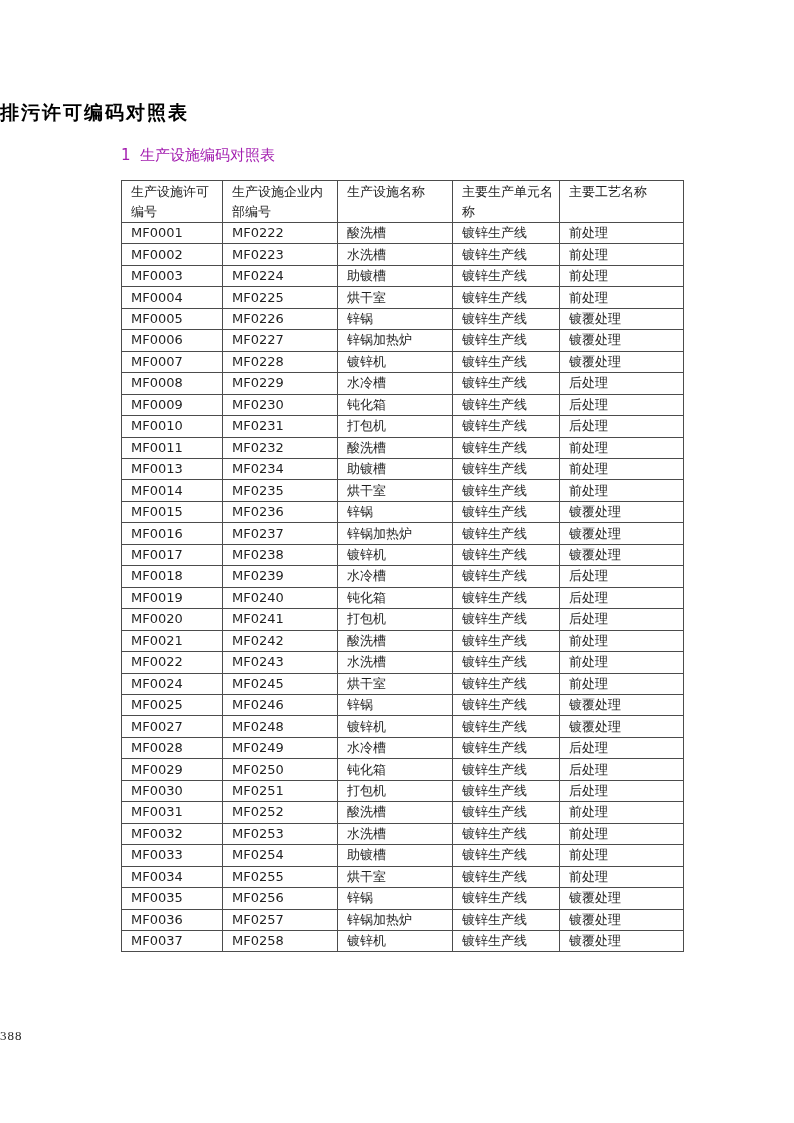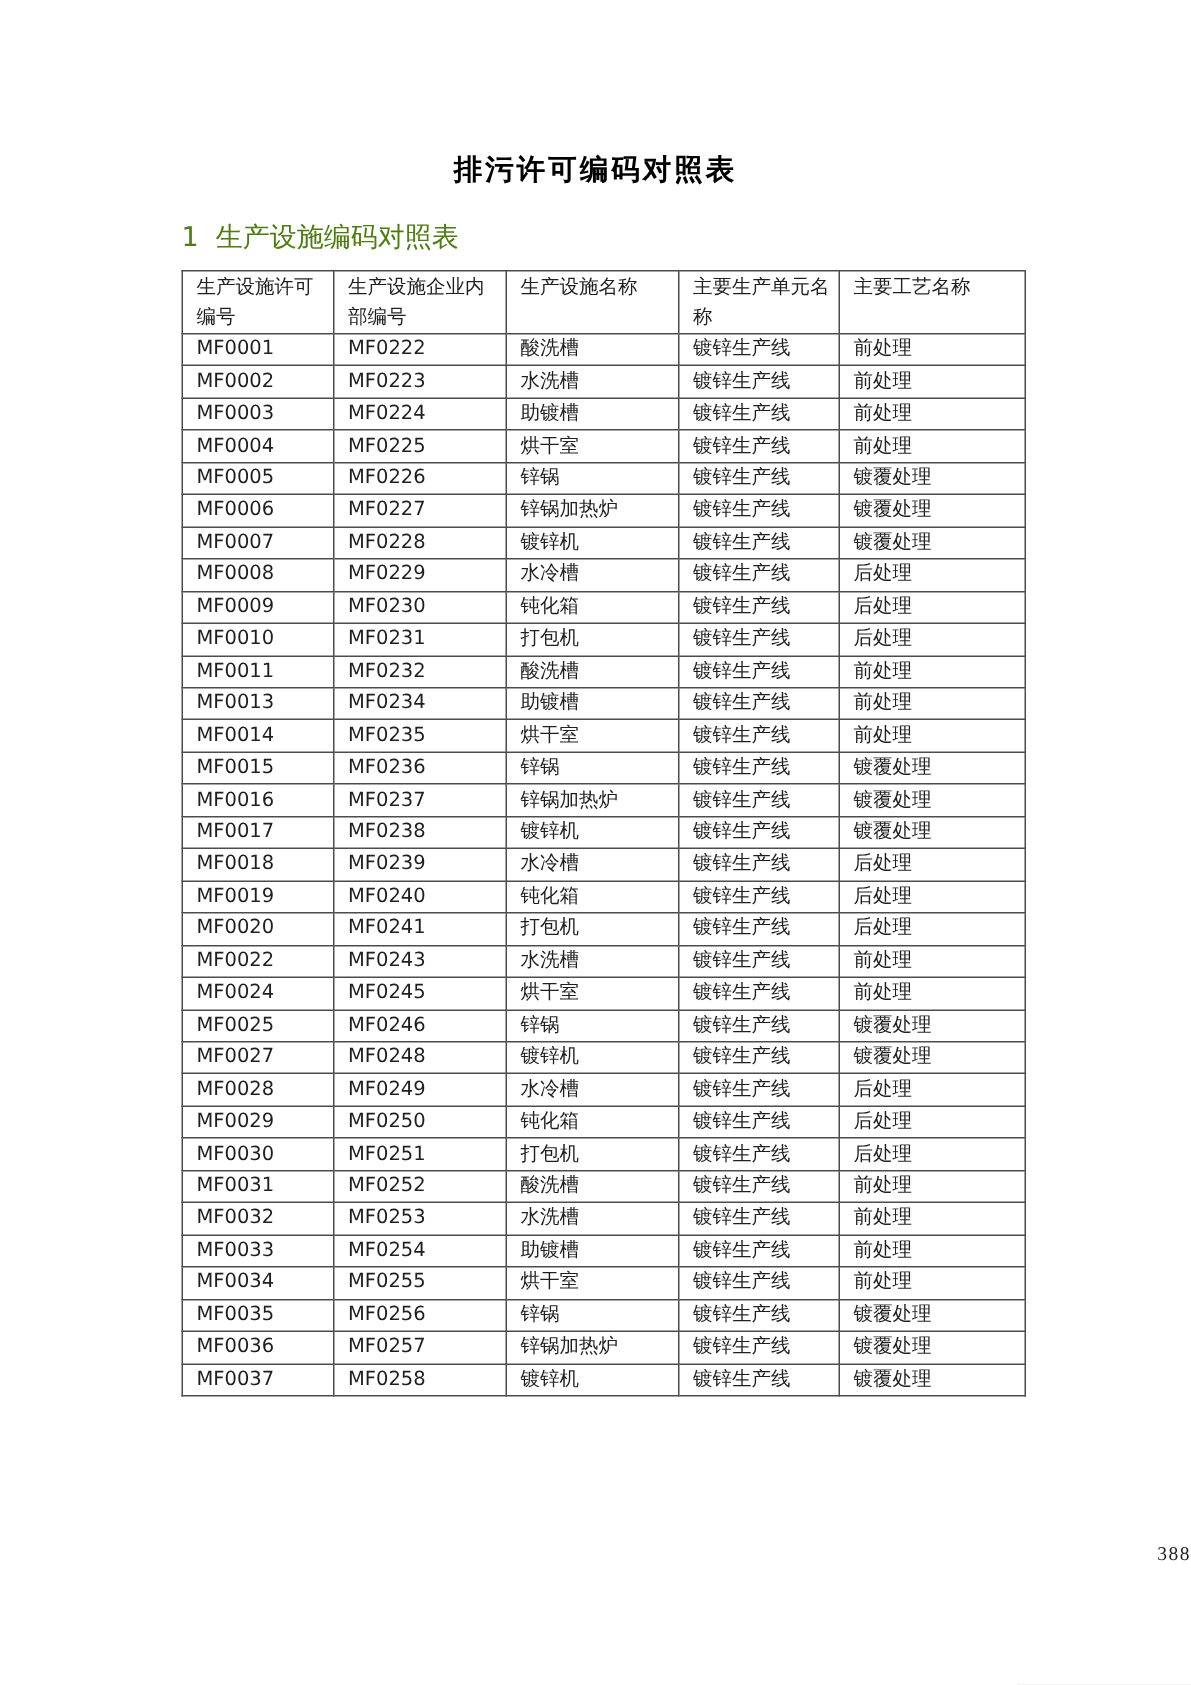--- a/index.html
+++ b/index.html
@@ -7,29 +7,29 @@
     position:relative;
     width:794px; height:1123px;
     margin:0 auto;
     background:#ffffff;
     font-family:"DejaVu Sans","Liberation Sans",sans-serif;
     color:#1f1f1f;
     overflow:hidden;
   }
   .doc-title {
     position:absolute; top:100px; left:0; width:794px;
-    text-align:center;
+    text-align:left;
     font-size:19px; font-weight:bold; letter-spacing:2px;
     color:#000000;
   }
   .section-heading {
     position:absolute; top:146px; left:121px;
-    font-size:18px; font-weight:normal;
+    font-size:15px; font-weight:normal;
     white-space:pre;
-    color:#4d7c0f;
+    color:#a21caf;
   }
   table.code-table {
     position:absolute; top:180px; left:121px;
     border-collapse:collapse;
     table-layout:fixed;
     width:562px;
   }
   .code-table th, .code-table td {
     border:1px solid #4c4c4c;
     font-size:13px;
@@ -52,21 +52,21 @@
     line-height:14px;
     white-space:nowrap;
   }
   .col-permit   { width:101px; }
   .col-internal { width:115px; }
   .col-facility { width:115px; }
   .col-unit     { width:107px; }
   .col-process  { width:124px; }
   .page-number {
     position:absolute; top:1028px; left:0; width:794px;
-    text-align:right;
+    text-align:left;
     font-family:"Liberation Serif","DejaVu Serif",serif;
     font-size:13px; letter-spacing:1px;
     color:#1f1f1f;
   }
 </style>
 </head>
 <body>
 
 <div class="page">
 
@@ -222,20 +222,27 @@
           <td>后处理</td>
         </tr>
         <tr>
           <td>MF0020</td>
           <td>MF0241</td>
           <td>打包机</td>
           <td>镀锌生产线</td>
           <td>后处理</td>
         </tr>
         <tr>
+          <td>MF0021</td>
+          <td>MF0242</td>
+          <td>酸洗槽</td>
+          <td>镀锌生产线</td>
+          <td>前处理</td>
+        </tr>
+        <tr>
           <td>MF0022</td>
           <td>MF0243</td>
           <td>水洗槽</td>
           <td>镀锌生产线</td>
           <td>前处理</td>
         </tr>
         <tr>
           <td>MF0024</td>
           <td>MF0245</td>
           <td>烘干室</td>

